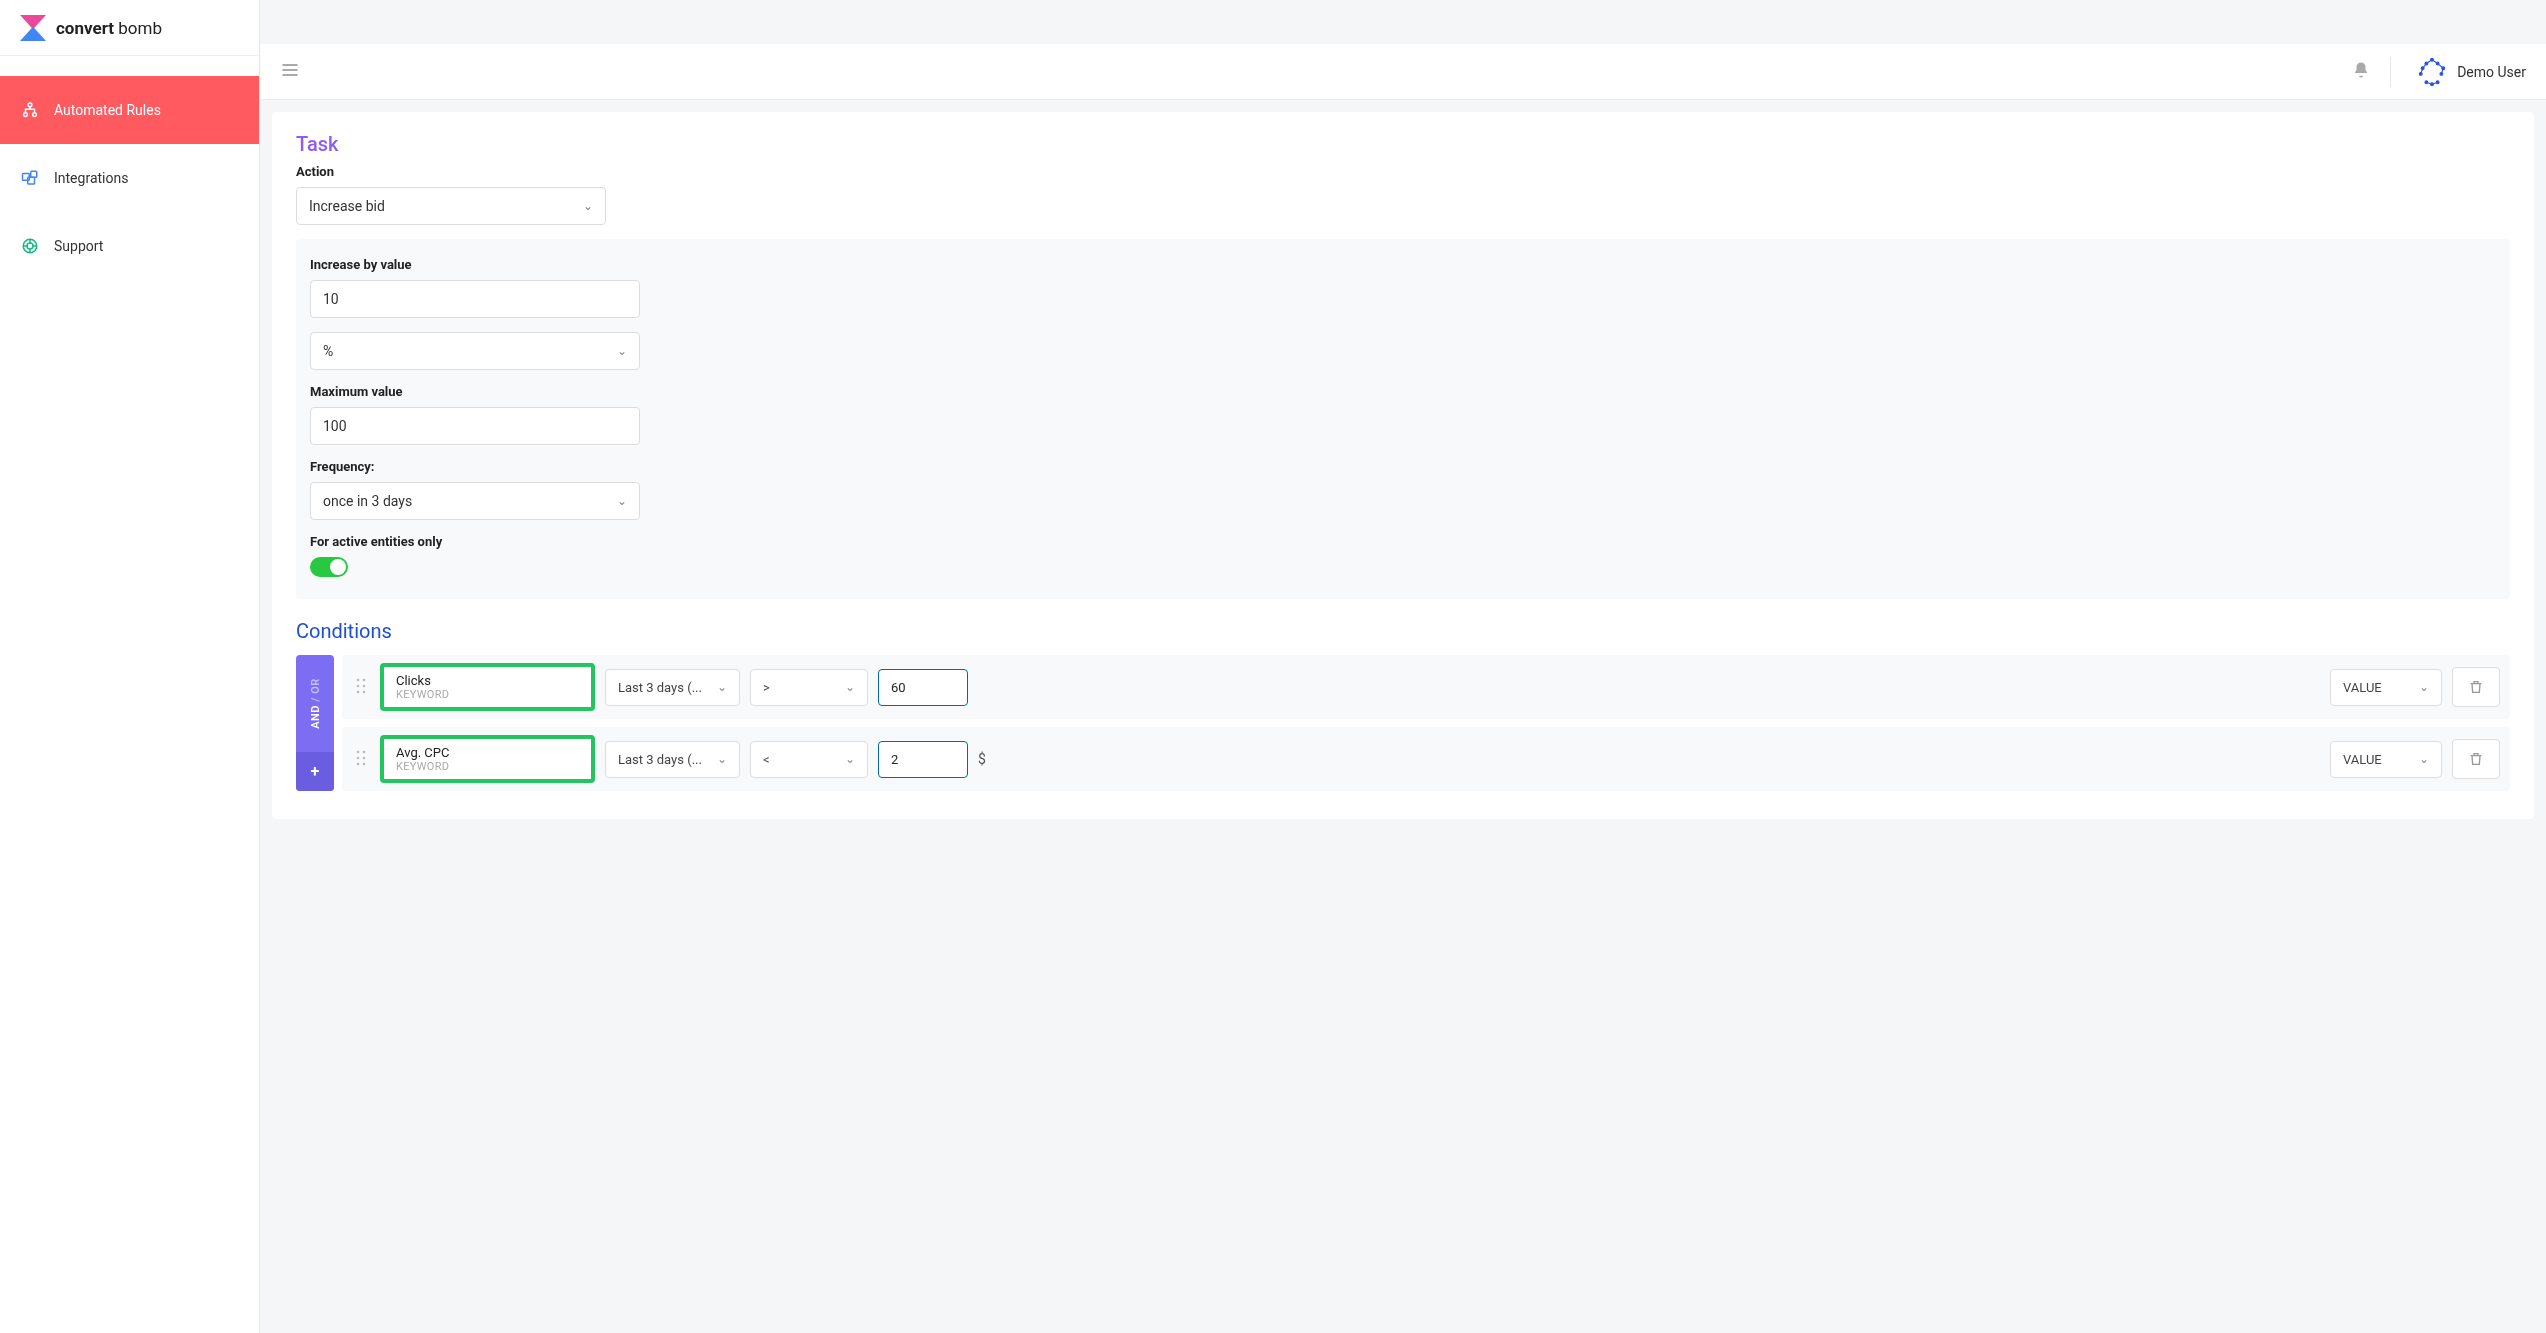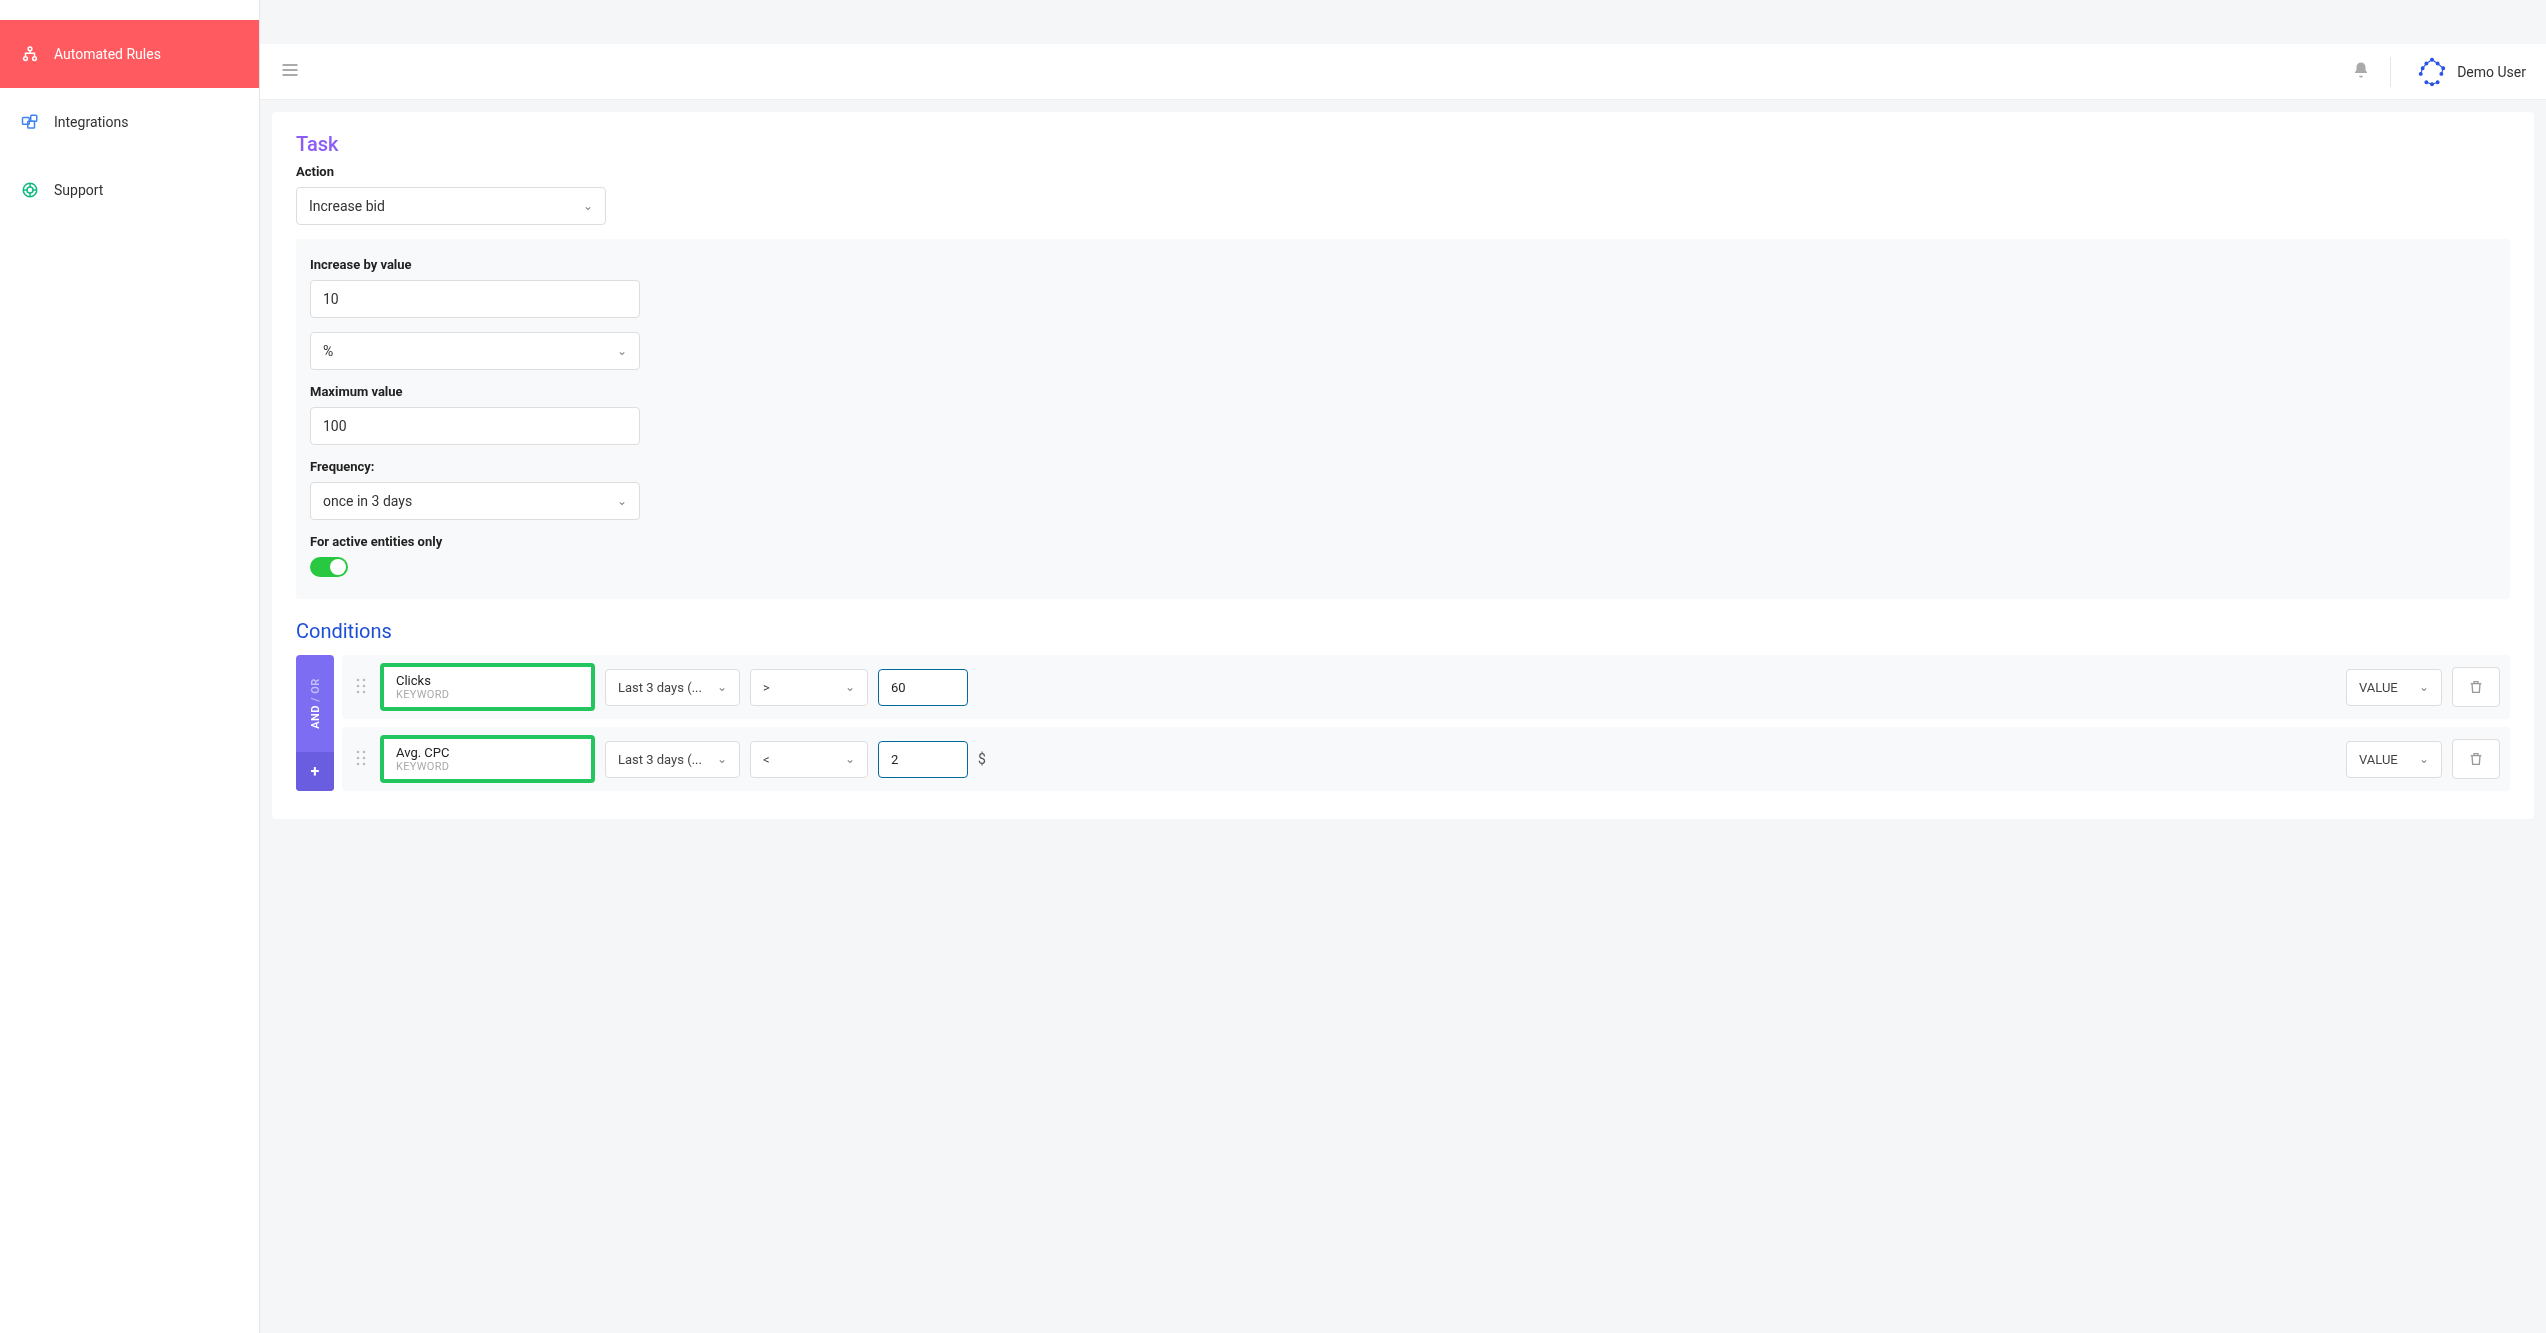--- a/index.html
+++ b/index.html
@@ -205,32 +205,39 @@
 .metric-sub { font-size: 11px; color: #aaa; letter-spacing: 0.3px; }
 .sel-sm {
   border: 1px solid #ddd; background: #fff; border-radius: 4px;
   padding: 10px 12px; display: flex; align-items: center; justify-content: space-between;
   font-size: 13px; color: #444; cursor: pointer;
 }
 .sel-period { width: 135px; }
 .sel-op { width: 118px; }
 .inp-val { border: 1px solid #0369a1; background: #fff; border-radius: 4px; padding: 10px 12px; width: 90px; font-size: 13px; }
 .unit-txt { color: #555; font-size: 14px; min-width: 16px; }
-.sel-value { width: 96px; margin-left: auto; }
+.sel-value { width: 112px; margin-left: auto; }
 .trash-btn {
   border: 1px solid #ddd; background: #fff; border-radius: 4px;
   width: 48px; height: 40px; display: flex; align-items: center; justify-content: center;
   cursor: pointer; color: #999;
 }
 </style>
 </head>
 <body>
 
 <div class="app">
   <aside class="sidebar">
+    <div class="logo-area">
+      <svg class="logo-mark" viewBox="0 0 40 40">
+        <polygon points="0,0 40,0 20,22" fill="#ec4899"></polygon>
+        <polygon points="0,40 40,40 20,18" fill="#4285f4"></polygon>
+      </svg>
+      <span class="logo-text"><b>convert</b><span> bomb</span></span>
+    </div>
     <nav class="nav">
       <div class="nav-item active">
         <span class="nav-icon">
           <svg width="18" height="18" viewBox="0 0 24 24" fill="none" stroke="currentColor" stroke-width="2">
               <circle cx="6" cy="18" r="2.5"></circle>
               <circle cx="18" cy="18" r="2.5"></circle>
               <circle cx="12" cy="5" r="2.5"></circle>
               <path d="M6 15V11h12v4M12 8v3"></path>
             </svg>
         </span>

